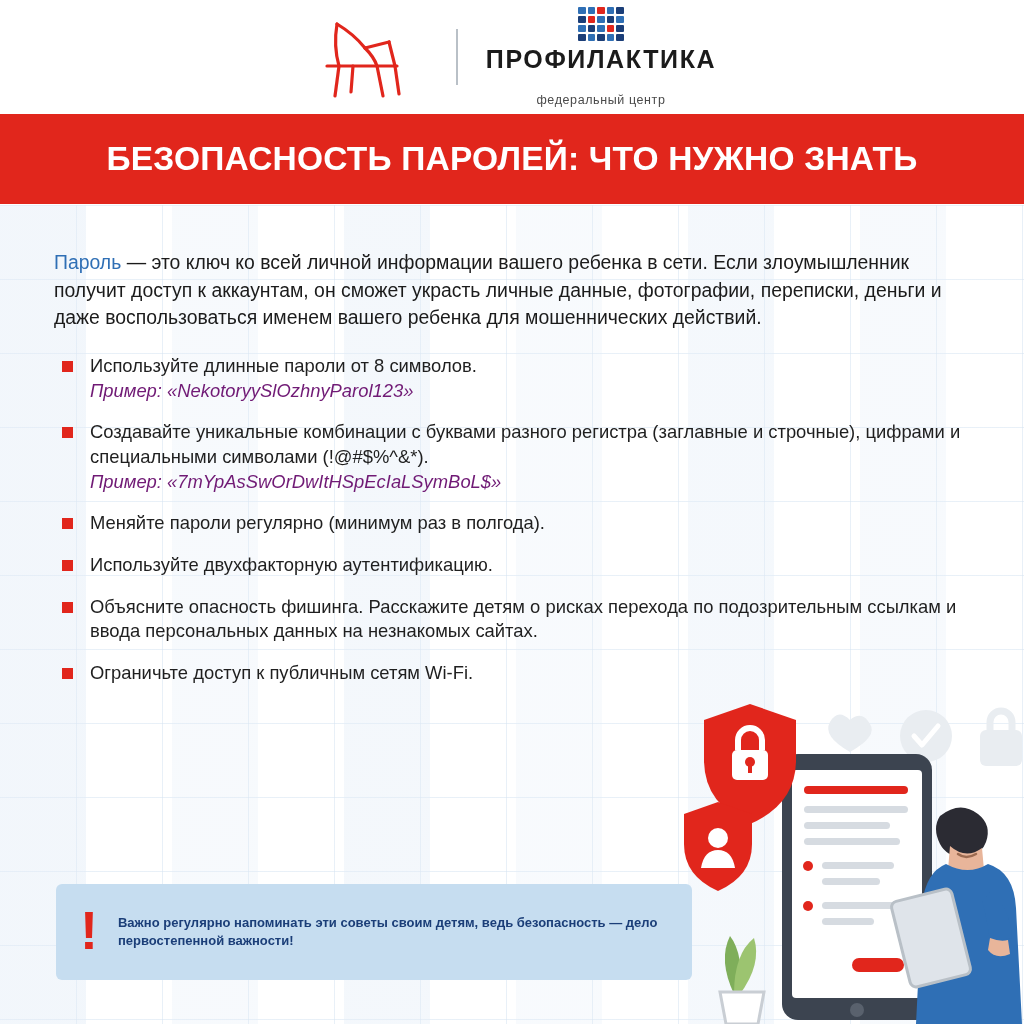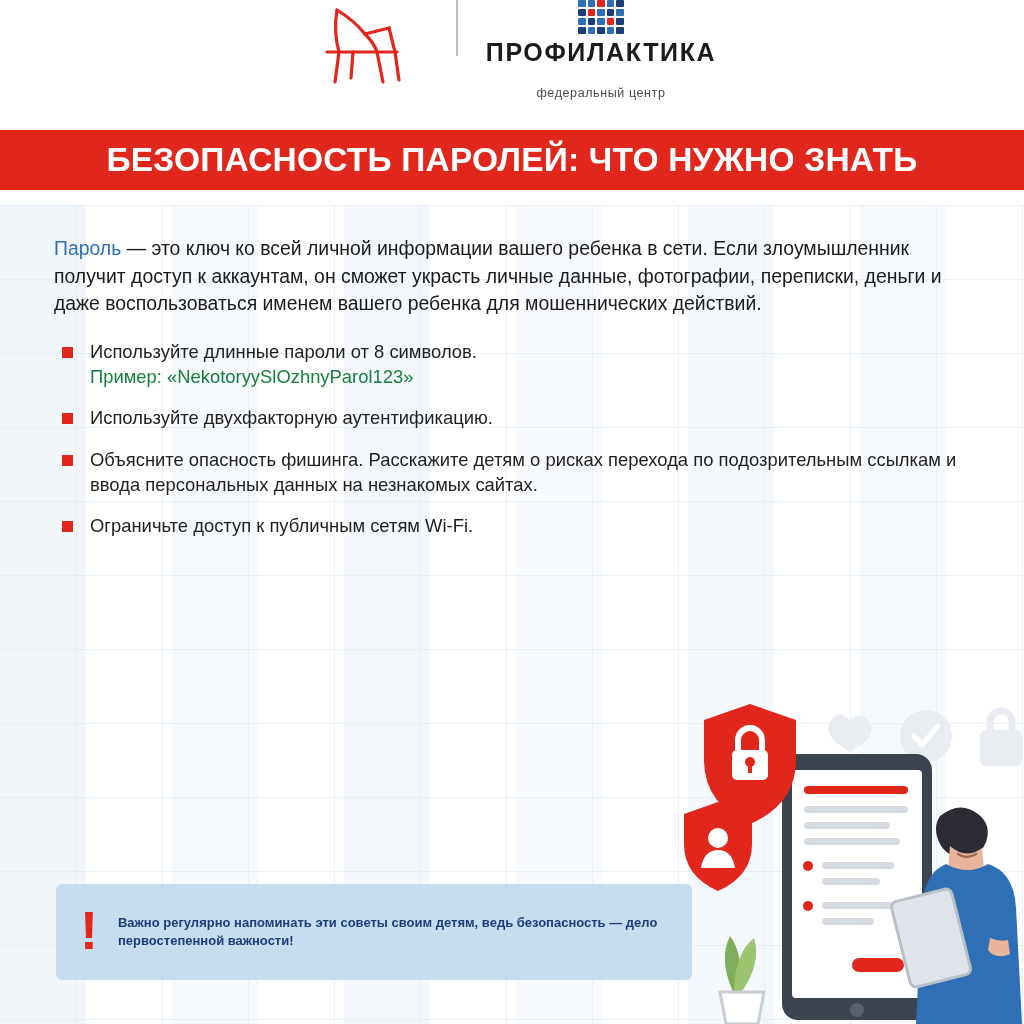--- a/index.html
+++ b/index.html
@@ -37,24 +37,24 @@
                       rgba(226,236,247,0.7) 344px 430px, transparent 430px 516px,
                       rgba(226,236,247,0.45) 516px 602px, transparent 602px 688px,
                       rgba(226,236,247,0.65) 688px 774px, transparent 774px 860px,
                       rgba(226,236,247,0.5) 860px 946px, transparent 946px 1024px);
     opacity: .55;
   }
 
   
   .logo-band {
     position: relative;
-    height: 130px;
+    height: 114px;
     z-index: 2;
     display: flex;
-    align-items: flex-start;
+    align-items: center;
     justify-content: center;
     gap: 0px;
   }
   .logo-left {
     width: 120px;
     height: 86px;
     display: flex;
     align-items: center;
     justify-content: center;
   }
@@ -91,21 +91,21 @@
     color: #4a4a4a;
     letter-spacing: .6px;
     margin-top: 21px;
   }
 
   
   .banner {
     position: relative;
     z-index: 3;
     background: #e1261c;
-    height: 60px;
+    height: 90px;
     display: flex;
     align-items: center;
     justify-content: center;
   }
   .banner h1 {
     margin: 0;
     color: #ffffff;
     font-size: 33.5px;
     font-weight: bold;
     letter-spacing: .2px;
@@ -144,21 +144,22 @@
   ul.tips > li .bullet {
     position: absolute;
     left: 8px;
     top: 7px;
     width: 11px;
     height: 11px;
     background: #e1261c;
   }
   .example {
     display: block;
-    color: #15803d;
+    font-style: italic;
+    color: #701a75;
   }
 
   
   .note {
     position: absolute;
     left: 56px;
     top: 884px;
     width: 636px;
     height: 96px;
     background: #c6ddf0;
@@ -256,26 +257,29 @@
   </p>
 
   <ul class="tips">
     <li>
       <span class="bullet"></span>
       <span>Используйте длинные пароли от 8 символов.</span>
       <span class="example">Пример: «NekotoryySlOzhnyParol123»</span>
     </li>
     <li>
       <span class="bullet"></span>
-    </li>
-    <li>
-      <span class="bullet"></span>
-    </li>
-    <li>
-      <span class="bullet"></span>
+      <span>Создавайте уникальные комбинации с буквами разного регистра (заглавные и строчные), цифрами и специальными символами (!@#$%^&amp;*).</span>
+      <span class="example">Пример: «7mYpAsSwOrDwItHSpEcIaLSymBoL$»</span>
+    </li>
+    <li>
+      <span class="bullet"></span>
+    </li>
+    <li>
+      <span class="bullet"></span>
+      <span>Меняйте пароли регулярно (минимум раз в полгода).</span>
     </li>
     <li>
       <span class="bullet"></span>
     </li>
     <li>
       <span class="bullet"></span>
       <span>Используйте двухфакторную аутентификацию.</span>
     </li>
     <li>
       <span class="bullet"></span>

